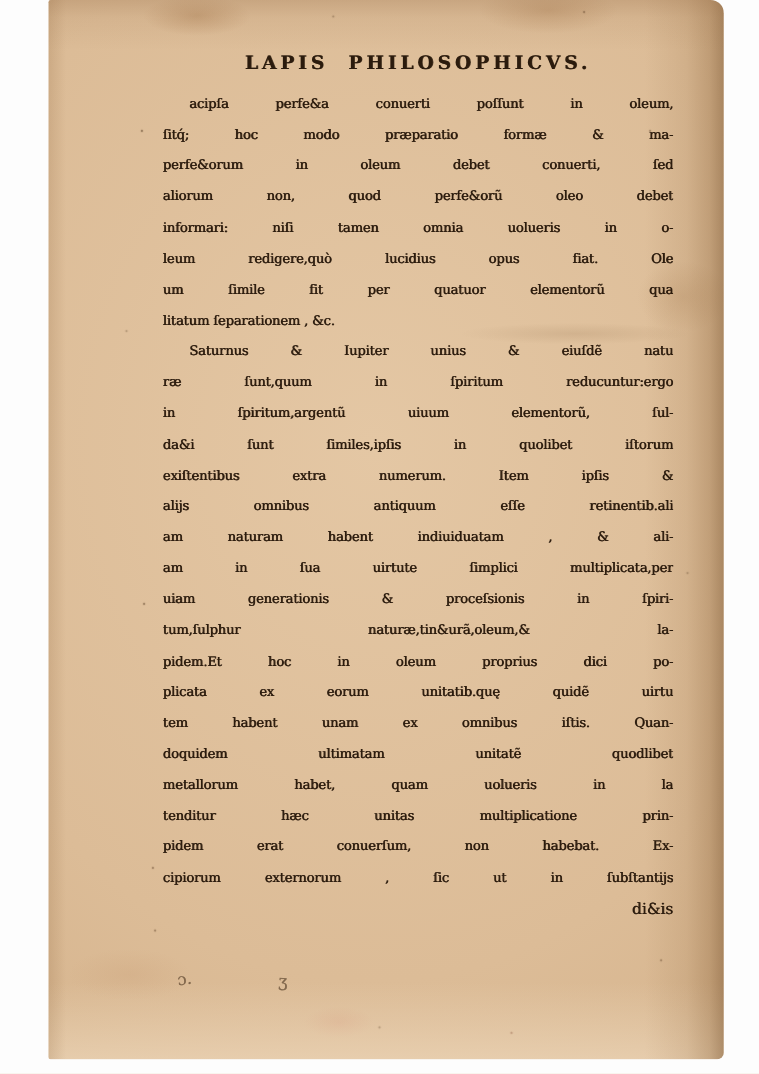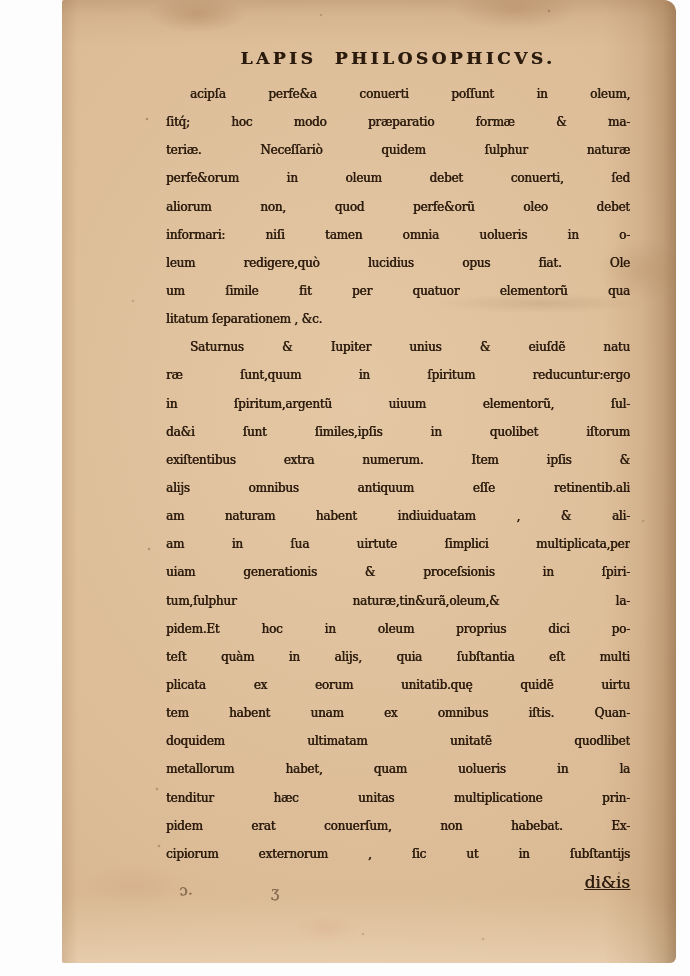--- a/index.html
+++ b/index.html
@@ -27,21 +27,20 @@
       linear-gradient(0deg, rgba(240,219,191,0.60) 0px, rgba(240,219,191,0.0) 70px),
       
       radial-gradient(70px 26px at 22% 1.5%, rgba(150,100,55,0.30), rgba(150,100,55,0) 70%),
       radial-gradient(90px 30px at 74% 1%, rgba(150,100,55,0.26), rgba(150,100,55,0) 70%),
       radial-gradient(60px 46px at 94% 28%, rgba(150,105,60,0.18), rgba(150,105,60,0) 70%),
       radial-gradient(150px 14px at 78% 31.5%, rgba(120,85,50,0.14), rgba(120,85,50,0) 70%),
       radial-gradient(46px 20px at 43% 96.5%, rgba(205,128,102,0.22), rgba(205,128,102,0) 70%),
       radial-gradient(80px 34px at 12% 92%, rgba(190,140,100,0.16), rgba(190,140,100,0) 70%),
       radial-gradient(120% 92% at 48% 42%, #e4c7a4 0%, #dcbc97 55%, #d4b28b 85%, #cda67e 100%);
     background-color:#ddbd99;
-    margin-left:18px;
   }
   .column{
     position:absolute;
     left:104px;top:46px;
     width:464px;
   }
   .running-head{
     height:24px;line-height:24px;
     text-align:center;
     font-size:17px;font-weight:bold;
@@ -58,23 +57,22 @@
     text-shadow:0.5px 0 0.35px rgba(43,27,13,0.85), -0.2px 0 0.4px rgba(43,27,13,0.35);
     letter-spacing:-0.2px;
   }
   .line.just{ text-align:justify; text-align-last:justify; }
   .line.first{ text-indent:24px; }
   .catchword-row{
     height:28px;line-height:28px;
     text-align:right;
   }
   .catchword{
-    font-size:17px;color:#2b1b0d;
+    font-size:14px;color:#2b1b0d;
     text-shadow:0.5px 0 0.35px rgba(43,27,13,0.85);
-    text-decoration:underline;
   }
   .sig{
     position:absolute;
     font-size:15px;color:#3a2512;
     opacity:0.55;
     text-shadow:0.4px 0 0.4px rgba(58,37,18,0.6);
   }
   .sig1{left:117px;top:881px;transform:rotate(-8deg);}
   .sig2{left:209px;top:883px;transform:rotate(4deg);}
   
@@ -102,39 +100,37 @@
 <div class="stage">
   <div class="paper">
     <div class="specks"></div>
 
     <div class="column">
       <div class="running-head">LAPIS PHILOSOPHICVS.</div>
 
       <div class="body-text">
           <div class="line first just">acipſa perfe&amp;a conuerti poſſunt in oleum,</div>
           <div class="line just">ſitq́; hoc modo præparatio formæ &amp; ma-</div>
-          <div class="line just">teriæ. Neceſſariò quidem ſulphur naturæ</div>
           <div class="line just">perfe&amp;orum in oleum debet conuerti, ſed</div>
           <div class="line just">aliorum non, quod perfe&amp;orũ oleo debet</div>
           <div class="line just">informari: niſi tamen omnia uolueris in o-</div>
           <div class="line just">leum redigere,quò lucidius opus fiat. Ole</div>
           <div class="line just">um ſimile fit per quatuor elementorũ qua</div>
           <div class="line">litatum ſeparationem , &amp;c.</div>
           <div class="line first just">Saturnus &amp; Iupiter unius &amp; eiuſdẽ natu</div>
           <div class="line just">ræ ſunt,quum in ſpiritum reducuntur:ergo</div>
           <div class="line just">in ſpiritum,argentũ uiuum elementorũ, ſul-</div>
           <div class="line just">da&amp;i ſunt ſimiles,ipſis in quolibet iſtorum</div>
           <div class="line just">exiſtentibus extra numerum. Item ipſis &amp;</div>
           <div class="line just">alijs omnibus antiquum eſſe retinentib.ali</div>
           <div class="line just">am naturam habent indiuiduatam , &amp; ali-</div>
           <div class="line just">am in ſua uirtute ſimplici multiplicata,per</div>
           <div class="line just">uiam generationis &amp; proceſsionis in ſpiri-</div>
           <div class="line just">tum,ſulphur naturæ,tin&amp;urã,oleum,&amp; la-</div>
           <div class="line just">pidem.Et hoc in oleum proprius dici po-</div>
-          <div class="line just">teſt quàm in alijs, quia ſubſtantia eſt multi</div>
           <div class="line just">plicata ex eorum unitatib.quę quidẽ uirtu</div>
           <div class="line just">tem habent unam ex omnibus iſtis. Quan-</div>
           <div class="line just">doquidem ultimatam unitatẽ quodlibet</div>
           <div class="line just">metallorum habet, quam uolueris in la</div>
           <div class="line just">tenditur hæc unitas multiplicatione prin-</div>
           <div class="line just">pidem erat conuerſum, non habebat. Ex-</div>
           <div class="line just">cipiorum externorum , ſic ut in ſubſtantijs</div>
         </div>
 
       <div class="catchword-row">

